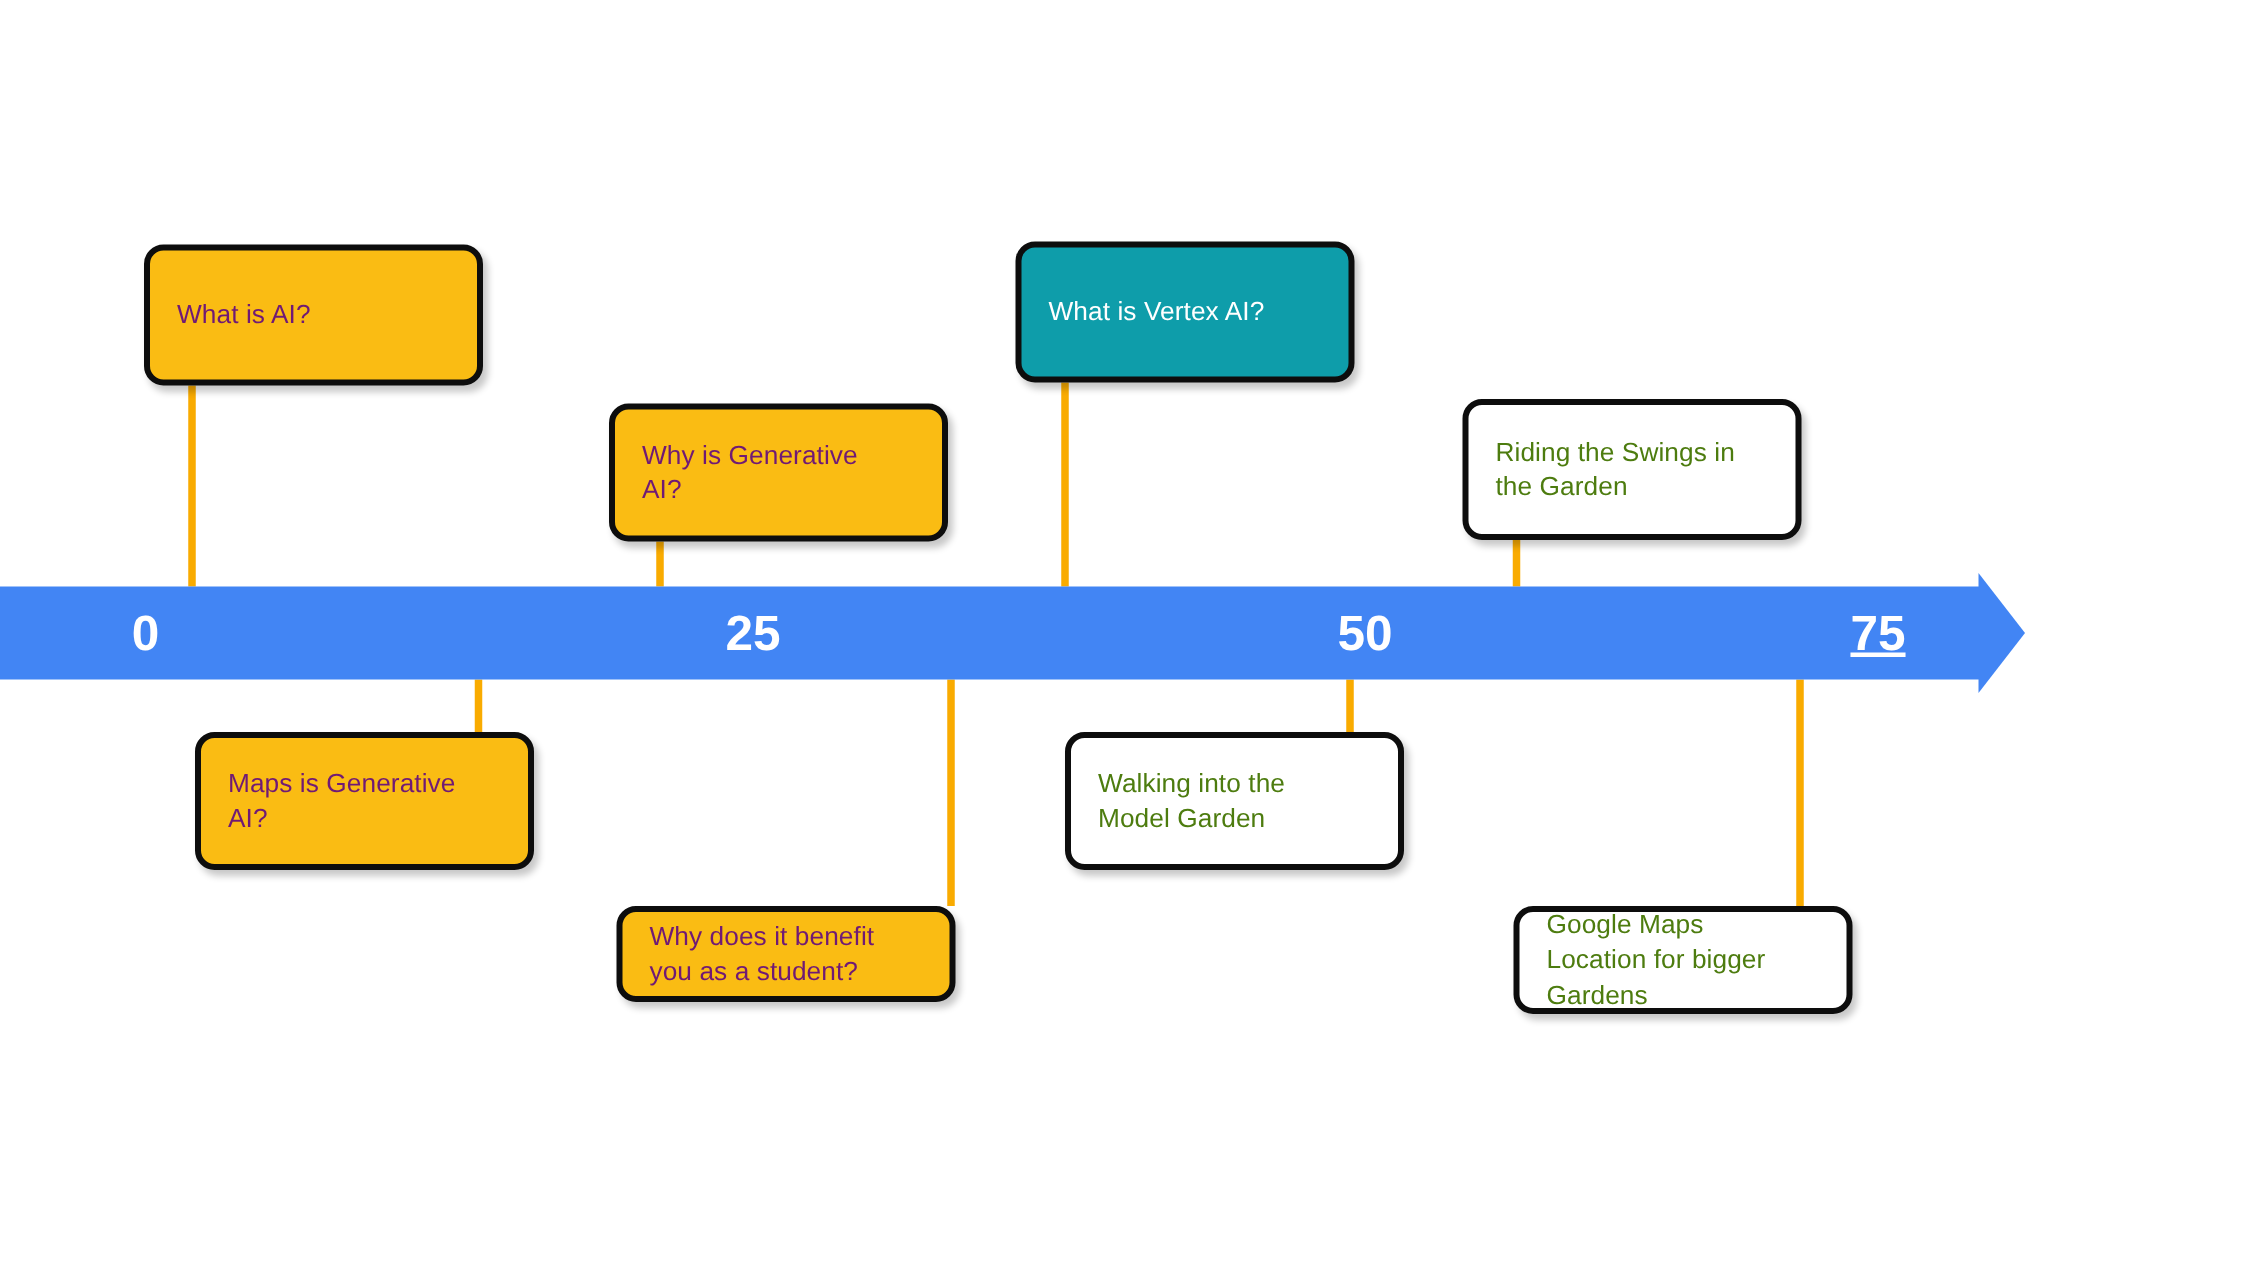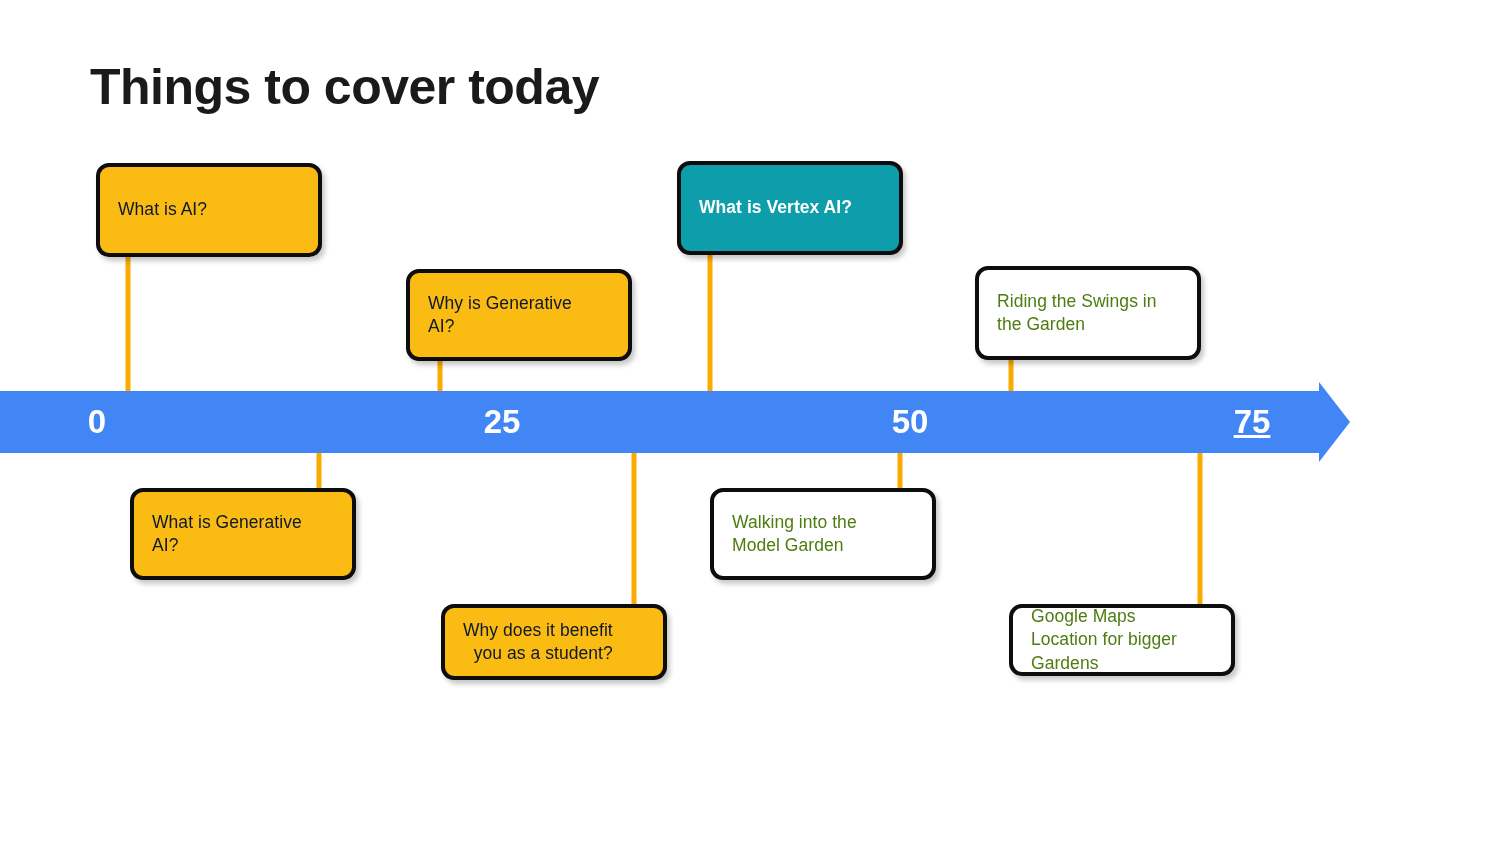--- a/index.html
+++ b/index.html
@@ -95,42 +95,40 @@
   .card-text {
     font-size: 17.5px;
     line-height: 1.33;
     letter-spacing: 0.05px;
     white-space: pre-line;
   }
   .card.yellow {
     background: #fabc13;
   }
   .card.yellow .card-text {
-    color: #0f172a;
+    color: #701a75;
   }
   .card.teal {
     background: #0e9daa;
   }
   .card.teal .card-text {
     color: #ffffff;
-    font-weight: bold;
   }
   .card.white {
     background: #ffffff;
   }
   .card.white .card-text {
     color: #4d7c0f;
   }
 </style>
 </head>
 <body>
 
 <div id="slide">
 
-  <div id="slide-title">Things to cover today</div>
 
   <div id="callout-layer">
       <div class="stem" style="left: 128px; top: 257px; height: 134px;"></div>
       <div class="card yellow" style="left: 96px; top: 163px; width: 226px; height: 94px;">
         <div class="card-text">What is AI?</div>
       </div>
       <div class="stem" style="left: 440px; top: 361px; height: 30px;"></div>
       <div class="card yellow" style="left: 406px; top: 269px; width: 226px; height: 92px;">
         <div class="card-text">Why is Generative
 AI?</div>
@@ -139,25 +137,25 @@
       <div class="card teal" style="left: 677px; top: 161px; width: 226px; height: 94px;">
         <div class="card-text">What is Vertex AI?</div>
       </div>
       <div class="stem" style="left: 1011px; top: 360px; height: 31px;"></div>
       <div class="card white" style="left: 975px; top: 266px; width: 226px; height: 94px;">
         <div class="card-text">Riding the Swings in
 the Garden</div>
       </div>
       <div class="stem" style="left: 319px; top: 453px; height: 35px;"></div>
       <div class="card yellow" style="left: 130px; top: 488px; width: 226px; height: 92px;">
-        <div class="card-text">What is Generative
+        <div class="card-text">Maps is Generative
 AI?</div>
       </div>
       <div class="stem" style="left: 634px; top: 453px; height: 151px;"></div>
-      <div class="card yellow" style="left: 441px; top: 604px; width: 226px; height: 76px; text-align: right;">
+      <div class="card yellow" style="left: 411px; top: 604px; width: 226px; height: 64px;">
         <div class="card-text">Why does it benefit
 you as a student?</div>
       </div>
       <div class="stem" style="left: 900px; top: 453px; height: 35px;"></div>
       <div class="card white" style="left: 710px; top: 488px; width: 226px; height: 92px;">
         <div class="card-text">Walking into the
 Model Garden</div>
       </div>
       <div class="stem" style="left: 1200px; top: 453px; height: 151px;"></div>
       <div class="card white" style="left: 1009px; top: 604px; width: 226px; height: 72px;">

